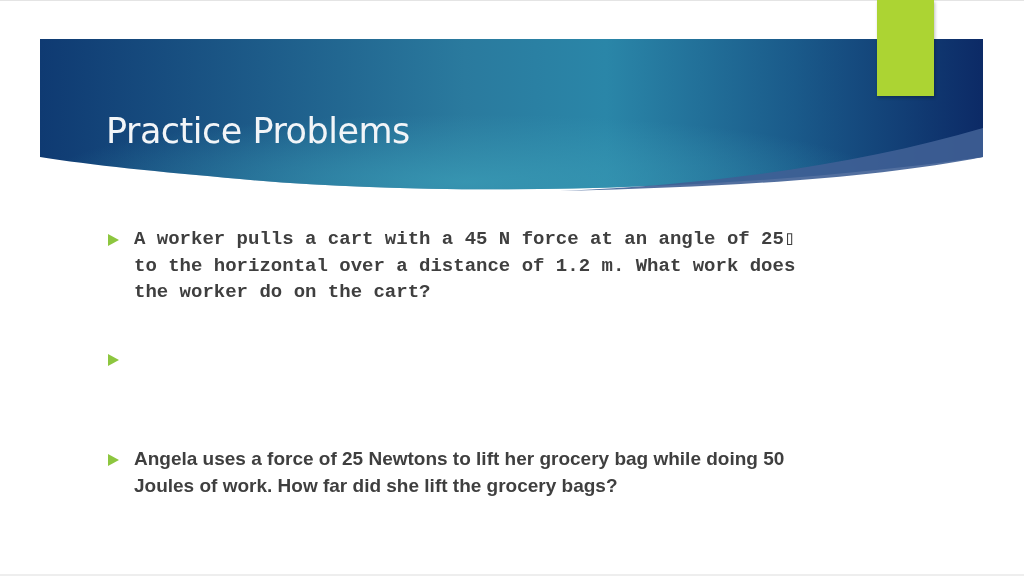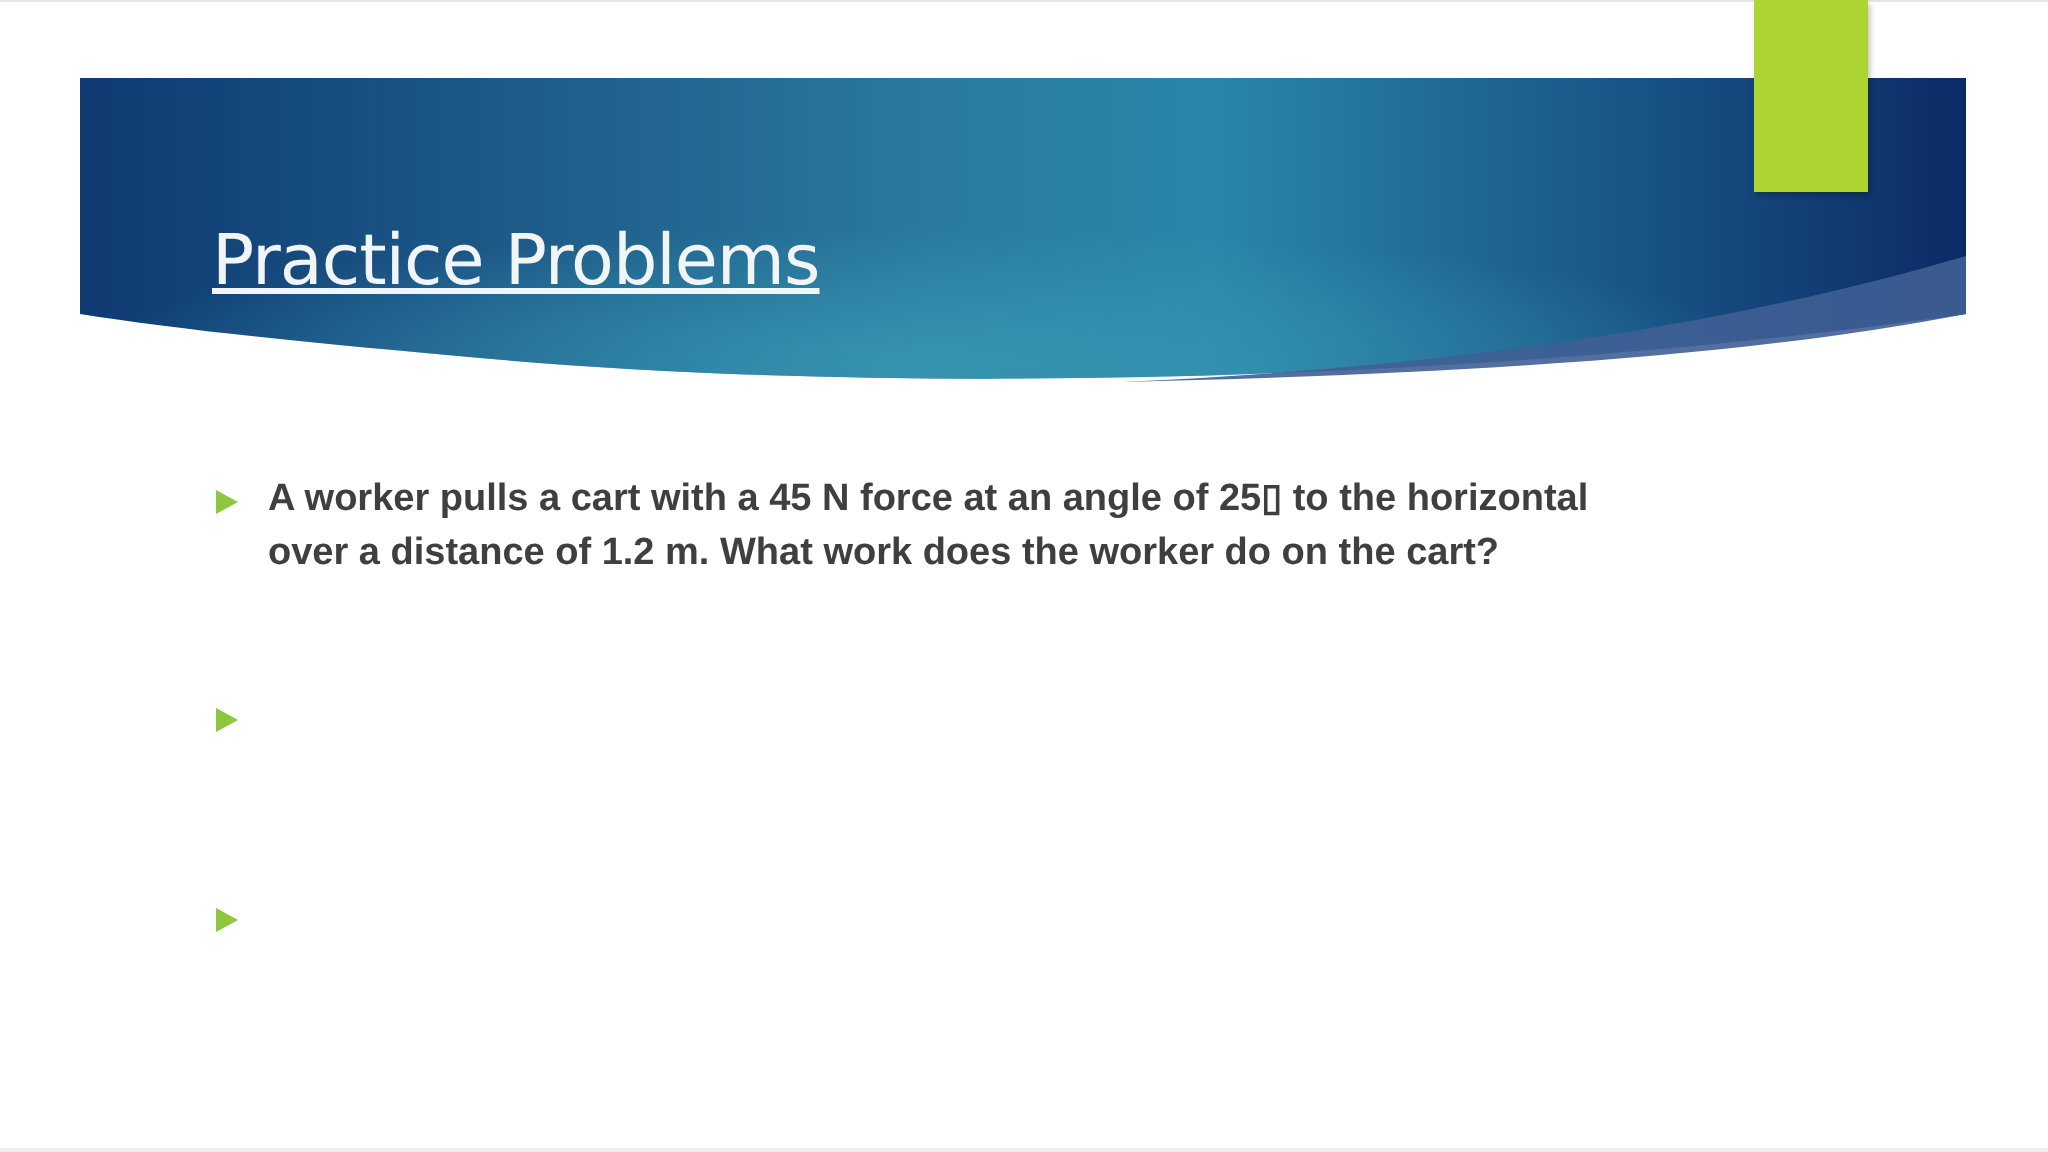--- a/index.html
+++ b/index.html
@@ -2,25 +2,25 @@
 <html><head>
 <meta charset="utf-8">
 <style>
   html, body { margin:0; padding:0; }
   body { width:1024px; height:576px; background:#ffffff; position:relative; overflow:hidden; font-family:"DejaVu Sans", sans-serif; }
   .topline { position:absolute; left:0; top:0; width:1024px; height:1px; background:#e4e4e4; }
   .bottomline { position:absolute; left:0; bottom:0; width:1024px; height:2px; background:#eeeeee; }
   .banner { position:absolute; left:40px; top:39px; width:943px; height:152px; }
   .banner svg { display:block; }
   .accent { position:absolute; left:877px; top:0; width:57px; height:96px; background:#acd433; box-shadow:1px 2px 3px rgba(0,0,0,0.25); }
-  .title { position:absolute; left:106px; top:88px; font-family:"DejaVu Sans", sans-serif; font-weight:normal; font-size:35px; color:#f2f5f8; letter-spacing:-0.5px; white-space:nowrap;text-decoration:underline; }
+  .title { position:absolute; left:106px; top:88px; font-family:"DejaVu Sans", sans-serif; font-weight:normal; font-size:35px; color:#f2f5f8; letter-spacing:-0.5px; white-space:nowrap; }
   .bullets { position:absolute; left:108px; top:222px; width:700px; margin:0; padding:0; list-style:none; }
   .bullet { position:relative; padding-left:26px; font-family:"Liberation Sans", sans-serif; font-weight:bold; font-size:19px; line-height:26.5px; color:#3f3f3f; }
   .bullet .arrow { position:absolute; left:0; top:8px; width:0; height:0; border-top:6px solid transparent; border-bottom:6px solid transparent; border-left:11px solid #8dc63f; }
-  .b1 { position:absolute; top:15px; left:0; }
+  .b1 { position:absolute; top:4px; left:0;font-family:Liberation Mono, monospace; }
   .b2 { position:absolute; top:124px; left:0; }
   .b3 { position:absolute; top:224px; left:0; }
 </style>
 </head>
 <body>
 
 <div class="topline"></div>
 
 <div class="banner">
   <svg width="943" height="152" viewBox="0 0 943 152">
@@ -50,16 +50,17 @@
 <ul class="bullets">
   <li class="bullet b1">
     <span class="arrow"></span>
     <span>A worker pulls a cart with a 45 N force at an angle of 25▯ to the horizontal over a distance of 1.2 m. What work does the worker do on the cart?</span>
   </li>
   <li class="bullet b2">
     <span class="arrow"></span>
   </li>
   <li class="bullet b3">
     <span class="arrow"></span>
+    <span>Angela uses a force of 25 Newtons to lift her grocery bag while doing 50 Joules of work.  How far did she lift the grocery bags?</span>
   </li>
 </ul>
 
 <div class="bottomline"></div>
 
 </body></html>

